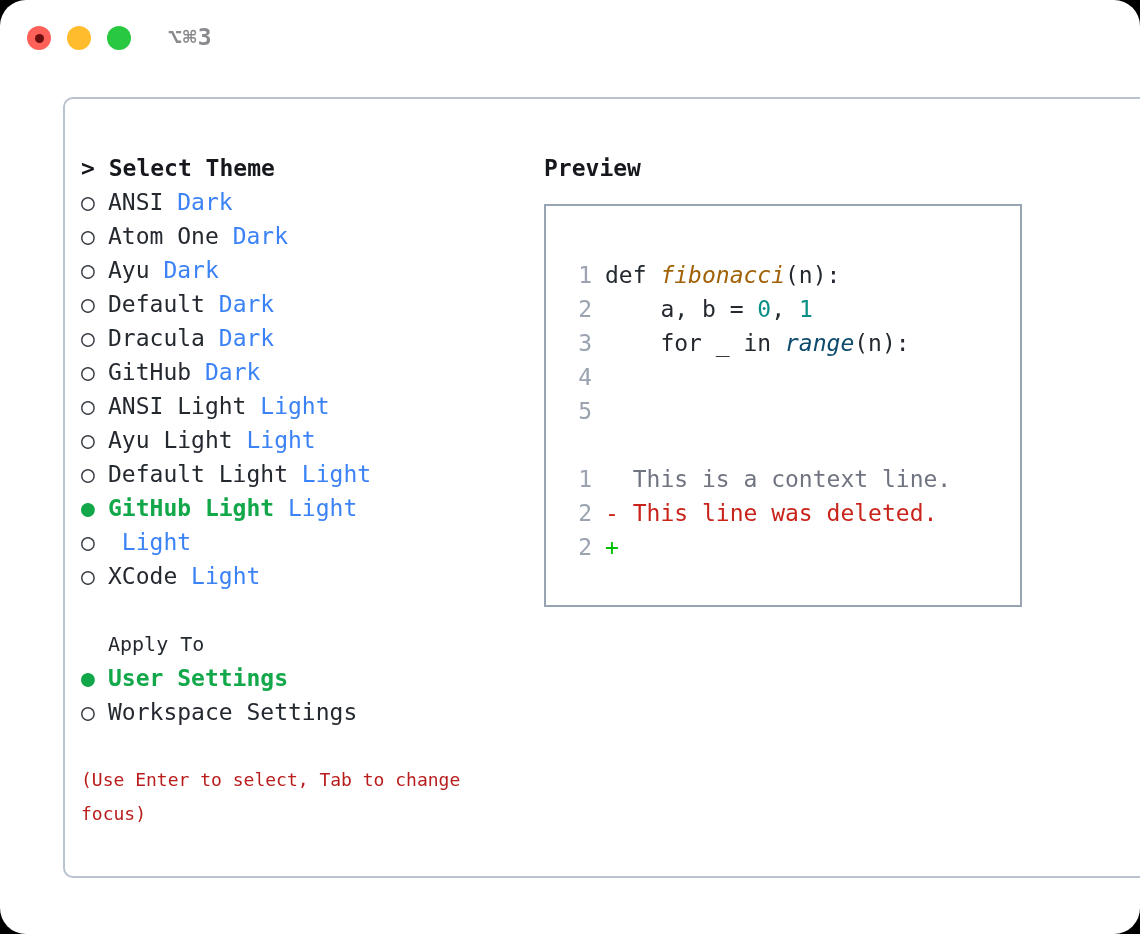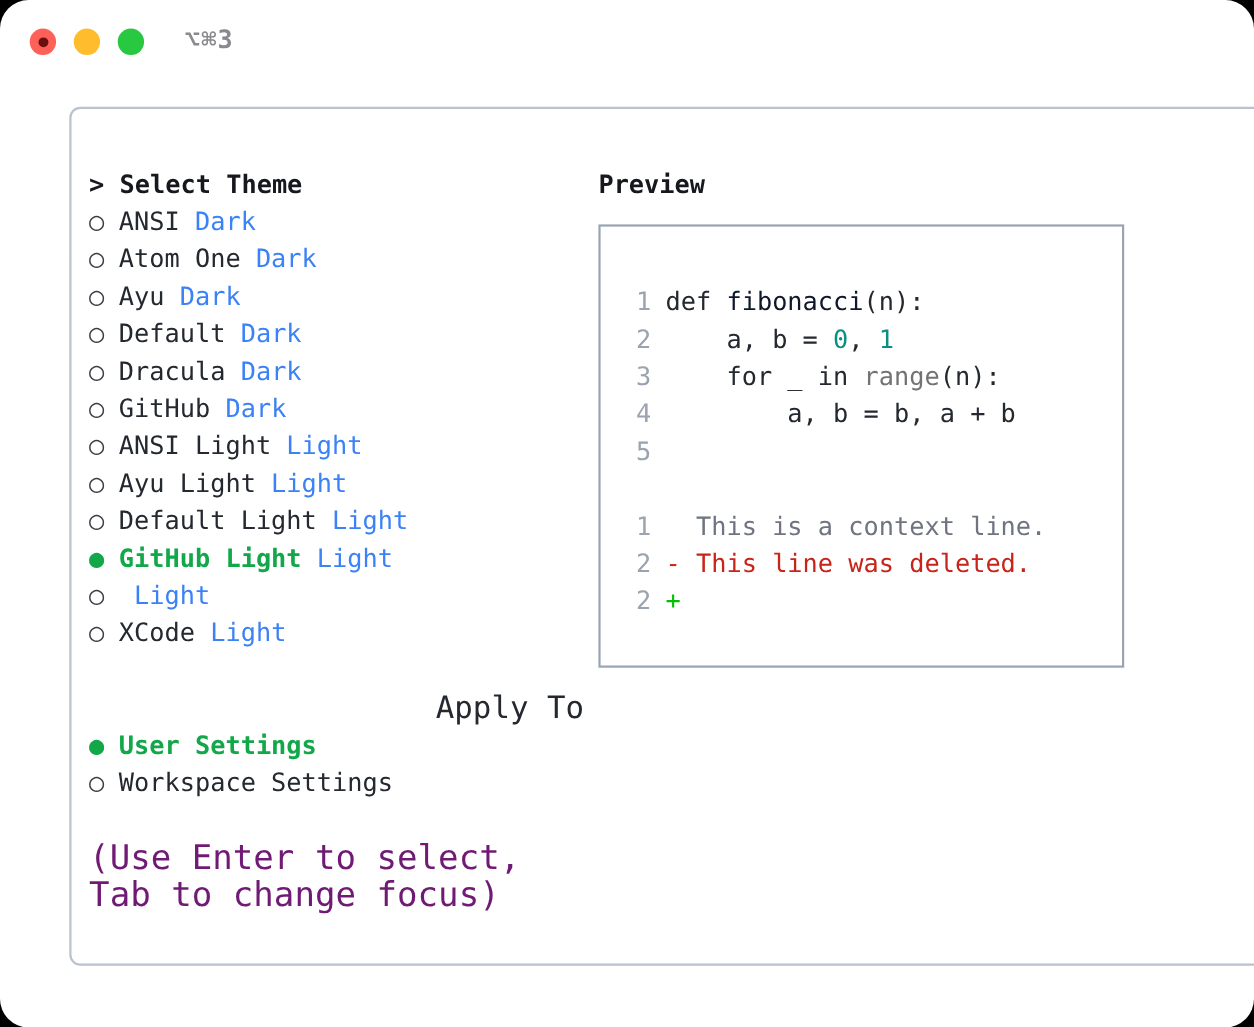--- a/index.html
+++ b/index.html
@@ -123,34 +123,33 @@
     flex: 0 0 27px;
     color: #3b3f46;
     font-size: 23px;
   }
   .marker.on { color: #12a84a; }
   .opt-label { color: #24282f; }
   .opt-label.sel { color: #12a84a; font-weight: bold; }
   .opt-suffix { color: #3b82f6; }
 
   .apply-title {
-    font-size: 28px;
+    font-size: 20px;
     color: #24282f;
     line-height: 34px;
     padding-left: 27px;
     white-space: pre;
-    text-align: right;
   }
 
   .spacer-lg { height: 34px; }
   .spacer-md { height: 34px; }
 
   .hint {
-    font-size: 31px;
-    color: #701a75;
+    font-size: 18px;
+    color: #b91c1c;
     line-height: 34px;
     white-space: pre-wrap;
     width: 420px;
   }
 
   
   .preview-box {
     margin-top: 19px;
     width: 478px;
     height: 403px;
@@ -168,23 +167,23 @@
     padding-left: 18px;
   }
   .lineno {
     color: #9aa3af;
     width: 28px;
     flex: 0 0 28px;
     text-align: right;
     margin-right: 13px;
   }
   .code-text { color: #24282f; }
-  .tok-fn   { color: #0f172a; }
+  .tok-fn   { color: #a16207; font-style: italic; }
   .tok-num  { color: #0a8f85; }
-  .tok-blue { color: #737373; }
+  .tok-blue { color: #0c4a6e; font-style: italic; }
 
   .diff-gap { height: 34px; }
   .diff-ctx { color: #6f7480; }
   .diff-del { color: #c8241a; }
   .diff-add { color: #00c000; }
 </style>
 </head>
 <body>
 
 <div class="window">
@@ -234,21 +233,21 @@
     </div>
 
     <div class="right-col">
       <div class="section-title">Preview</div>
 
       <div class="preview-box">
         <div id="code-block">
             <div class="code-line"><span class="lineno">1</span><span class="code-text"><span class="code-text">def </span><span class="tok-fn">fibonacci</span><span class="code-text">(n):</span></span></div>
             <div class="code-line"><span class="lineno">2</span><span class="code-text">    <span class="code-text">a, b = </span><span class="tok-num">0</span><span class="code-text">, </span><span class="tok-num">1</span></span></div>
             <div class="code-line"><span class="lineno">3</span><span class="code-text">    <span class="code-text">for _ in </span><span class="tok-blue">range</span><span class="code-text">(n):</span></span></div>
-            <div class="code-line"><span class="lineno">4</span><span class="code-text">        <span class="code-text">a, b = b, a + b</span></span></div>
+            <div class="code-line"><span class="lineno">4</span></div>
             <div class="code-line"><span class="lineno">5</span></div>
           </div>
         <div class="diff-gap"></div>
         <div id="diff-block">
             <div class="code-line"><span class="lineno">1</span><span class="diff-ctx">  </span><span class="diff-ctx">This is a context line.</span></div>
             <div class="code-line"><span class="lineno">2</span><span class="diff-del">- </span><span class="diff-del">This line was deleted.</span></div>
             <div class="code-line"><span class="lineno">2</span><span class="diff-add">+ </span></div>
           </div>
       </div>
     </div>

